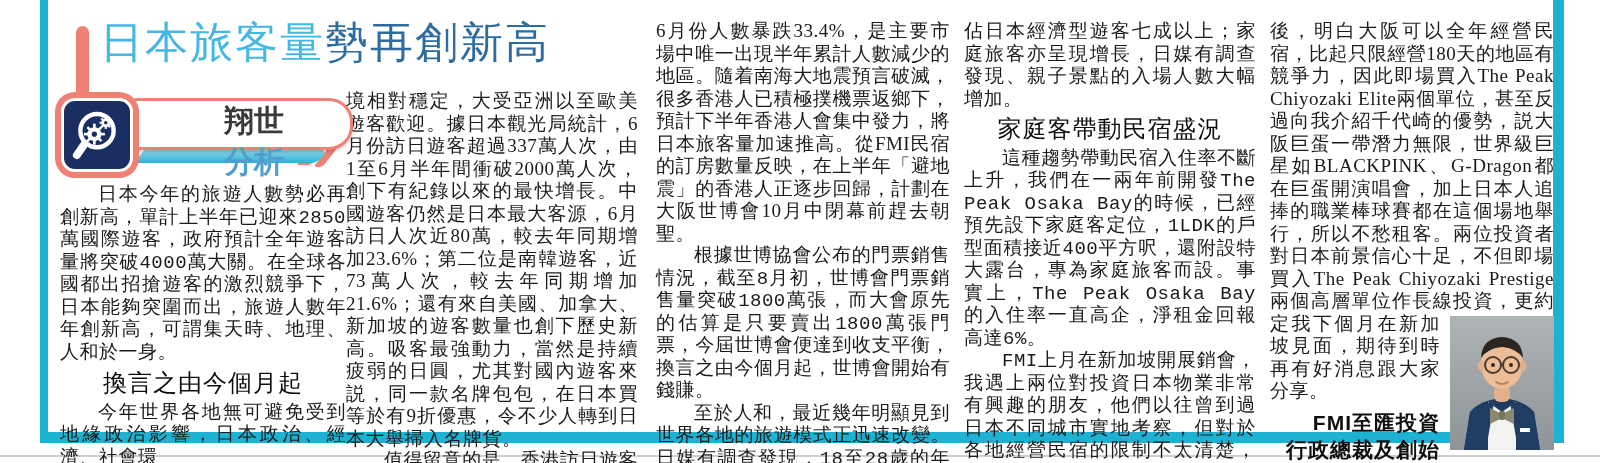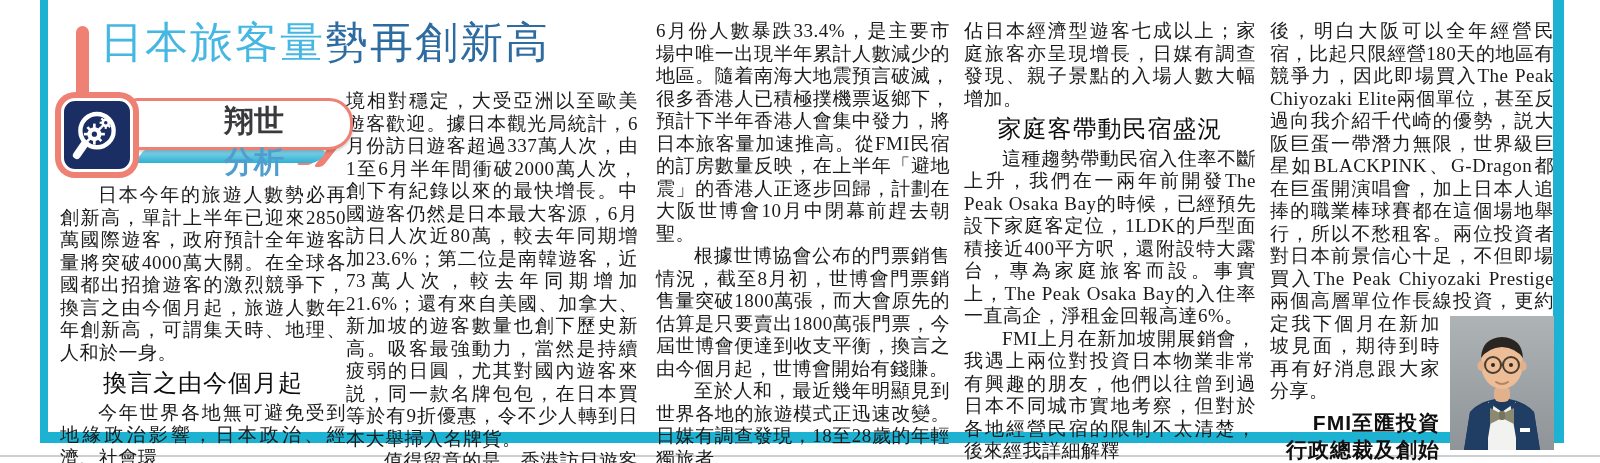--- a/index.html
+++ b/index.html
@@ -37,21 +37,21 @@
                border-radius:2px 8px 8px 2px;}
   .swoosh-c1{position:absolute;left:248px;top:61px;width:15px;height:18px;background:#ef8074;
              transform:skewX(-38deg);border-radius:3px;z-index:0;}
   .swoosh-c2{position:absolute;left:267px;top:59px;width:9px;height:22px;background:#ef8074;
              transform:skewX(-38deg);border-radius:3px;z-index:0;}
 
   
   .col{position:absolute;font-size:19px;line-height:22.5px;color:#1b1b1b;text-align:justify;
        letter-spacing:0.5px;}
   .col p{margin:0;}
-  .col p.ind{text-indent:2em;}
+  .col p.ind{text-indent:2em;font-family:Liberation Mono, monospace;}
   .subhead{font-family:"Liberation Sans","DejaVu Sans",sans-serif;font-weight:normal;font-size:24px;
            color:#0d0d0d;text-align:center;margin:8px 0 7px 0;letter-spacing:1px;}
   #col1{left:60px;top:184px;width:286px;}
   #col2{left:346px;top:90px;width:292px;}
   #col3{left:656px;top:20px;width:294px;}
   #col4{left:964px;top:20px;width:292px;}
   #col5{left:1270px;top:20px;width:284px;}
 
   
   .photo-float{float:right;width:104px;height:134px;margin:3px 0 0 10px;}
@@ -102,21 +102,21 @@
               <line x1="37" y1="23" x2="47" y2="13"></line>
           </g>
           <circle cx="42" cy="18" r="5" fill="#ffffff"></circle>
           <circle cx="42" cy="18" r="2" fill="#1b2e63"></circle>
         </svg>
       </div>
     </div>
   </div>
 
   <div class="col" id="col1">
-    <p class="ind">日本今年的旅遊人數勢必再創新高，單計上半年已迎來2850萬國際遊客，政府預計全年遊客量將突破4000萬大關。在全球各國都出招搶遊客的激烈競爭下，換言之由今個月起，旅遊人數年年創新高，可謂集天時、地理、人和於一身。</p>
+    <p class="ind">日本今年的旅遊人數勢必再創新高，單計上半年已迎來2850萬國際遊客，政府預計全年遊客量將突破4000萬大關。在全球各國都出招搶遊客的激烈競爭下，日本能夠突圍而出，旅遊人數年年創新高，可謂集天時、地理、人和於一身。</p>
     <div class="subhead">換言之由今個月起</div>
     <p class="ind">今年世界各地無可避免受到地緣政治影響，日本政治、經濟、社會環</p>
   </div>
 
   <div class="col" id="col2">
     <p>境相對穩定，大受亞洲以至歐美遊客歡迎。據日本觀光局統計，6月份訪日遊客超過337萬人次，由1至6月半年間衝破2000萬人次，創下有紀錄以來的最快增長。中國遊客仍然是日本最大客源，6月訪日人次近80萬，較去年同期增加23.6%；第二位是南韓遊客，近73萬人次，較去年同期增加21.6%；還有來自美國、加拿大、新加坡的遊客數量也創下歷史新高。吸客最強動力，當然是持續疲弱的日圓，尤其對國內遊客來説，同一款名牌包包，在日本買等於有9折優惠，令不少人轉到日本大舉掃入名牌貨。</p>
     <p class="ind">值得留意的是，香港訪日遊客在</p>
   </div>
 
   <div class="col" id="col3">

